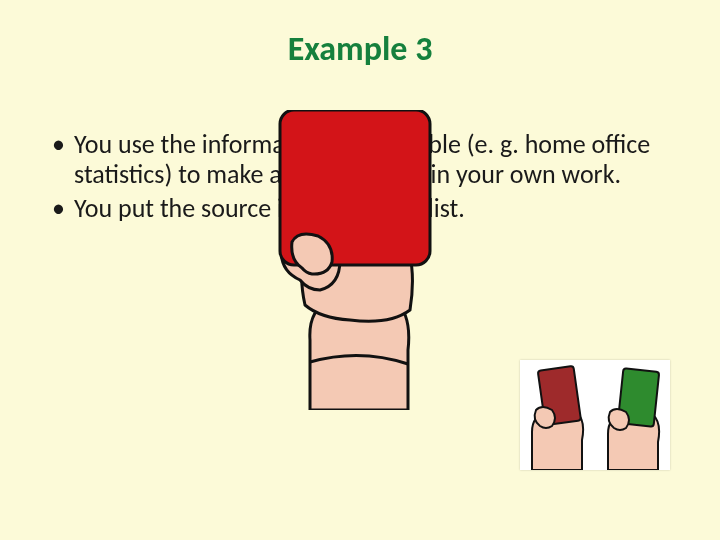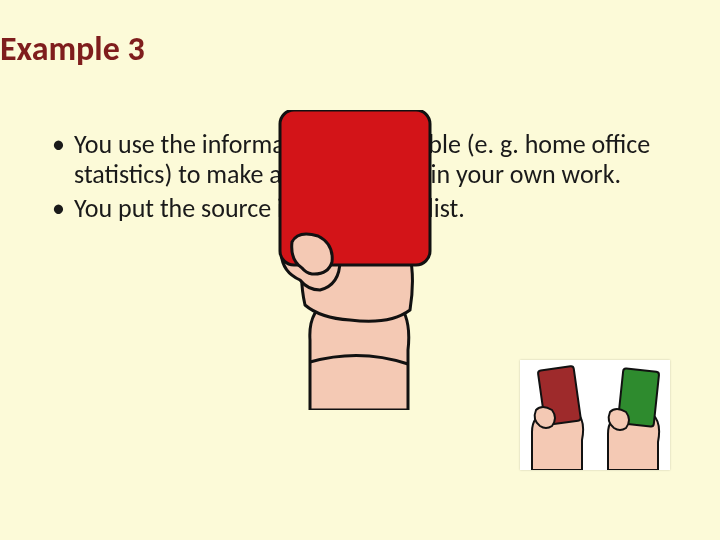--- a/index.html
+++ b/index.html
@@ -15,23 +15,24 @@
     width: 720px;
     height: 540px;
     background: #FCFAD8;
     box-sizing: border-box;
   }
   .title {
     position: absolute;
     top: 28px;
     left: 0;
     width: 100%;
+    text-align: center;
     font-size: 34px;
     font-weight: 700;
-    color: #7f1d1d;
+    color: #15803d;
   }
   .body {
     position: absolute;
     top: 130px;
     left: 46px;
     right: 46px;
     font-size: 26px;
     color: #1a1a1a;
     line-height: 1.15;
   }

